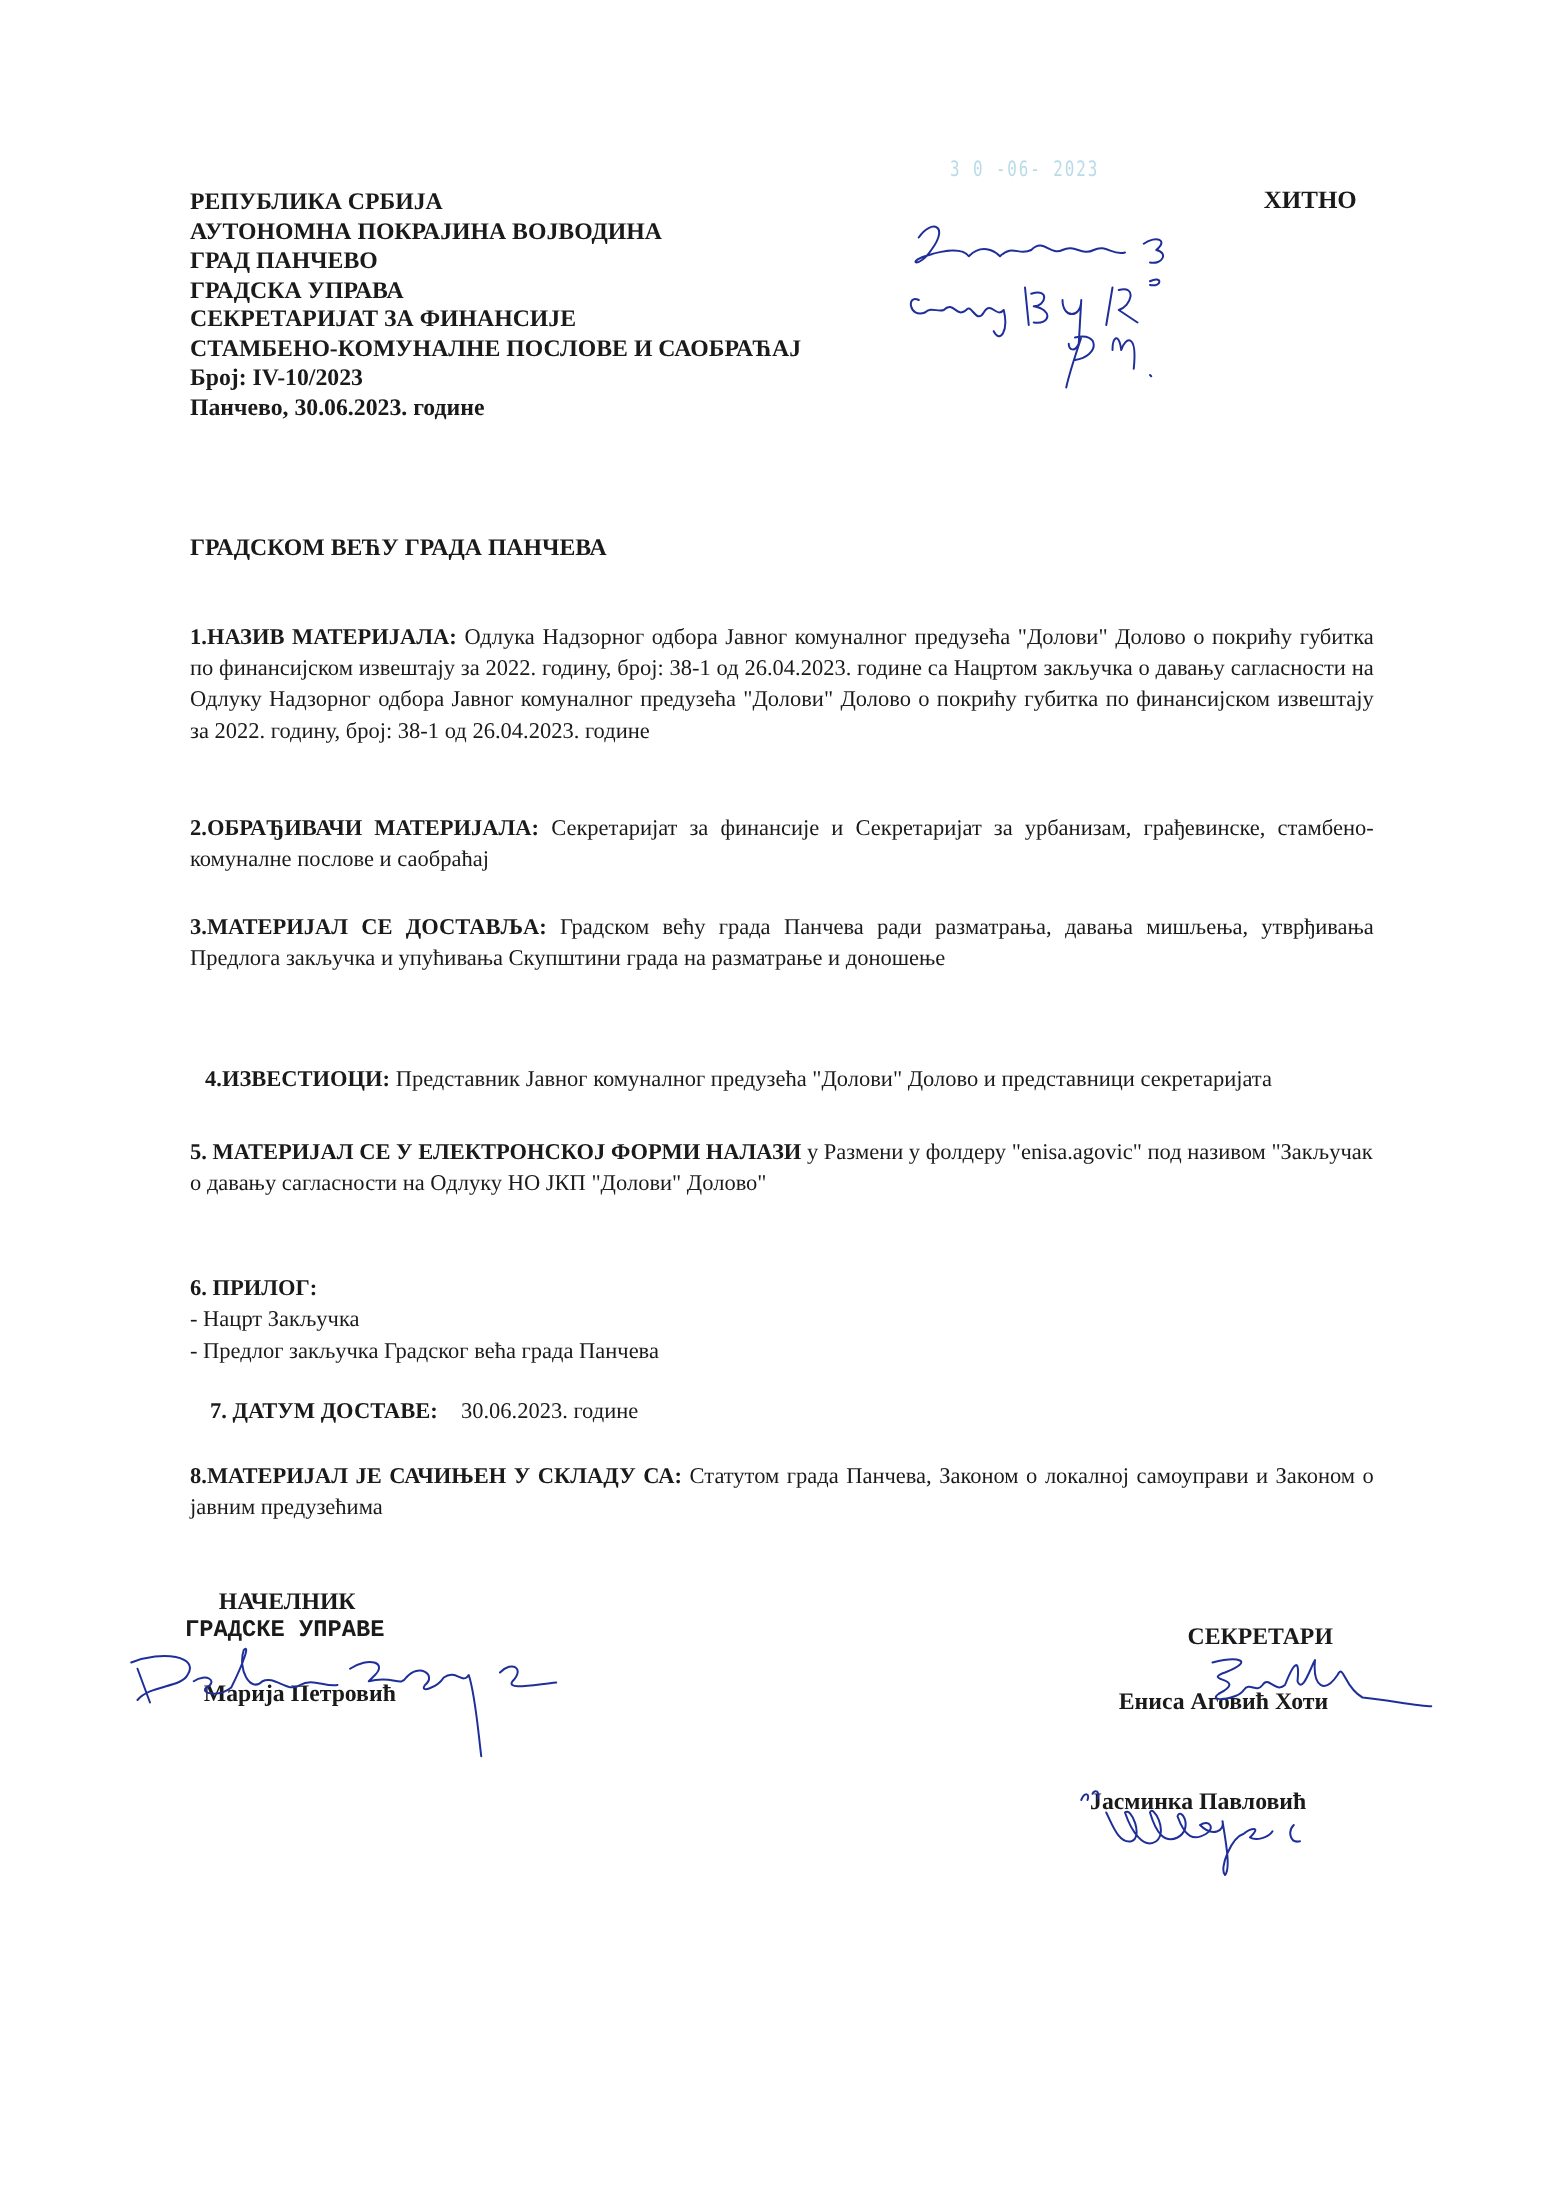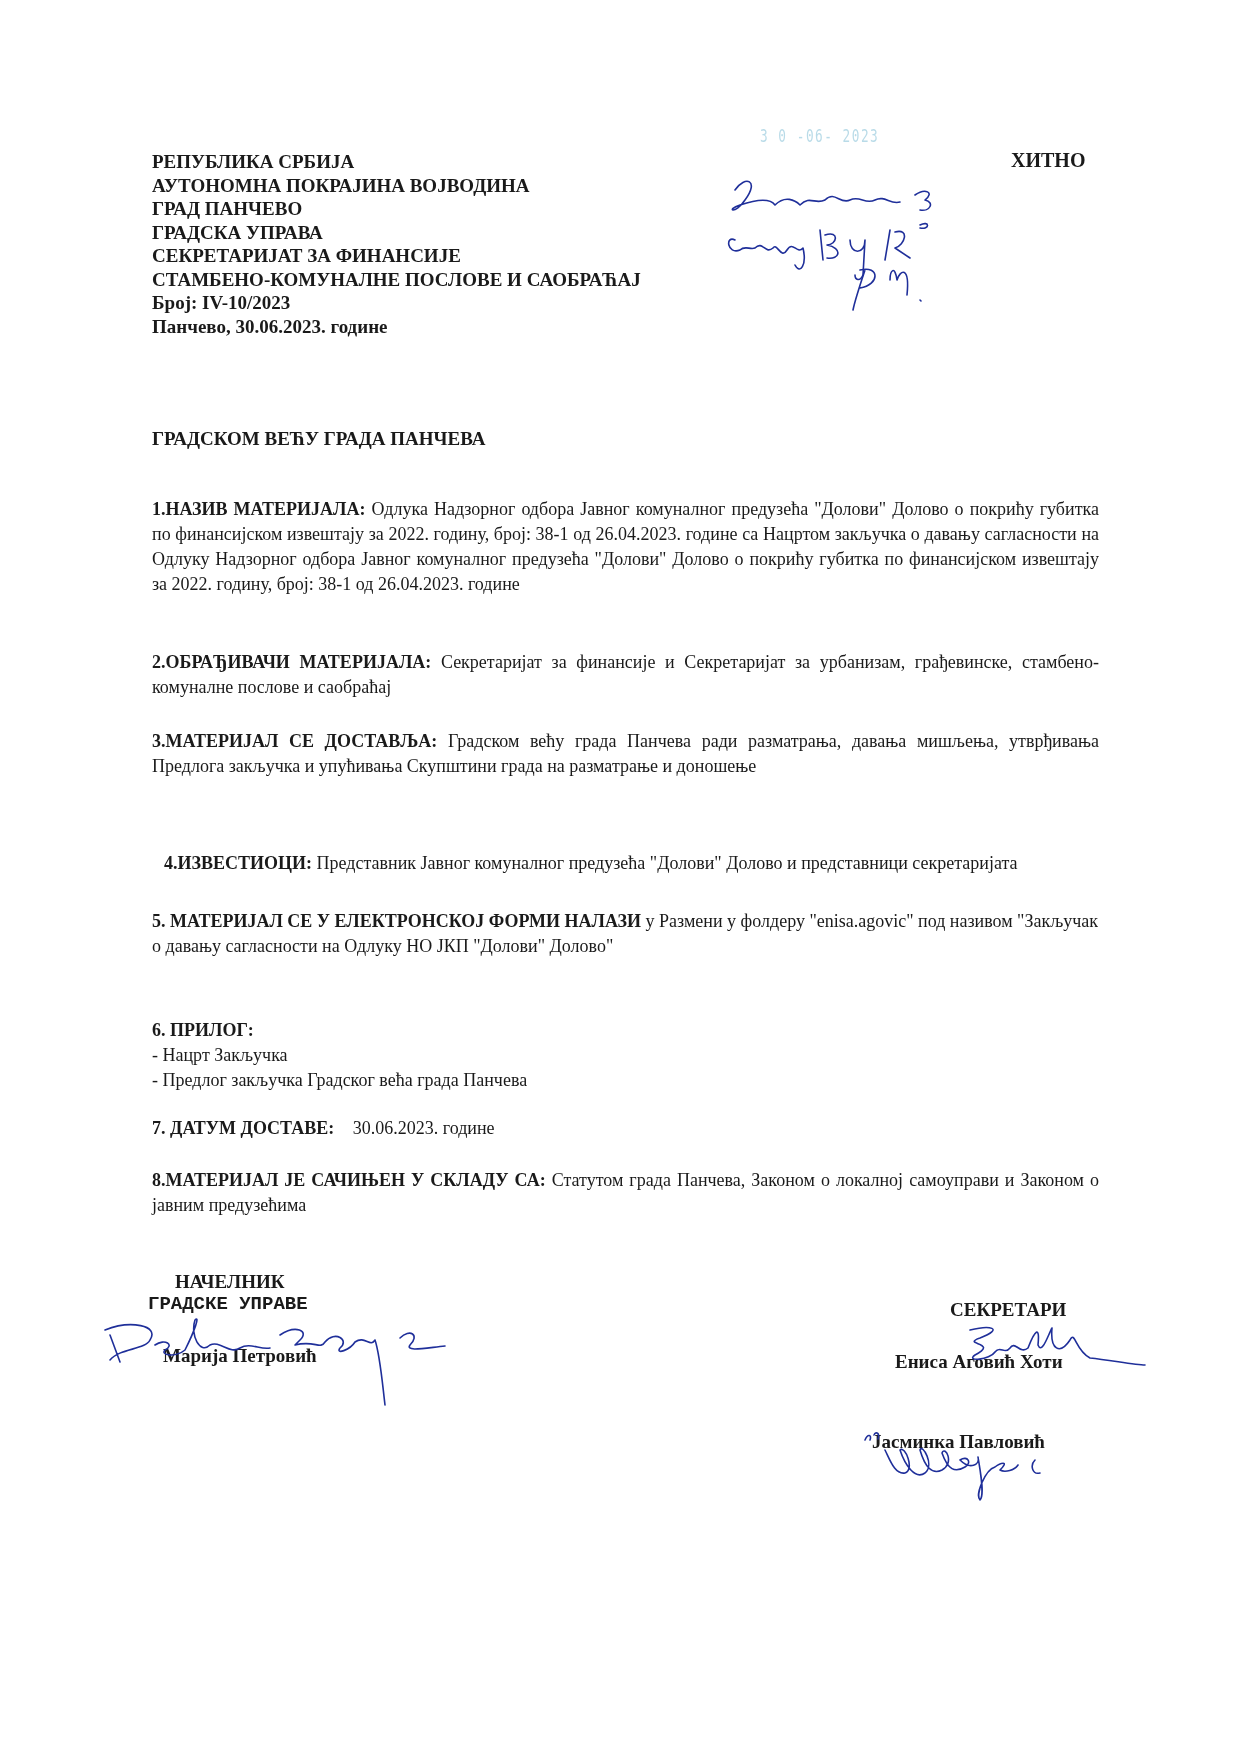--- a/index.html
+++ b/index.html
@@ -63,21 +63,21 @@
   </div>
   <div class="sec" style="top:412px; text-align:left;">
     <b>5. МАТЕРИЈАЛ СЕ У ЕЛЕКТРОНСКОЈ ФОРМИ НАЛАЗИ</b>
     <span>у Размени у фолдеру "enisa.agovic" под називом "Закључак о давању сагласности на Одлуку НО ЈКП "Долови" Долово"</span>
   </div>
   <div class="sec list" style="top:491px;margin-top:30px;">
     <b>6. ПРИЛОГ:</b>
     <div>- Нацрт Закључка</div>
     <div>- Предлог закључка Градског већа града Панчева</div>
   </div>
-  <div class="sec" style="top:619px;">
+  <div class="sec" style="top:619px;margin-left:16px;">
     <b>7. ДАТУМ ДОСТАВЕ:</b>
     <span style="margin-left:14px;">30.06.2023. године</span>
   </div>
   <div class="sec" style="top:671px;">
     <b>8.МАТЕРИЈАЛ ЈЕ САЧИЊЕН У СКЛАДУ СА:</b>
     <span>Статутом града Панчева, Законом о локалној самоуправи и Законом о јавним предузећима</span>
   </div>
 </div>
 
 <div class="abs sig" style="left:175px; top:1270px;">НАЧЕЛНИК</div>

